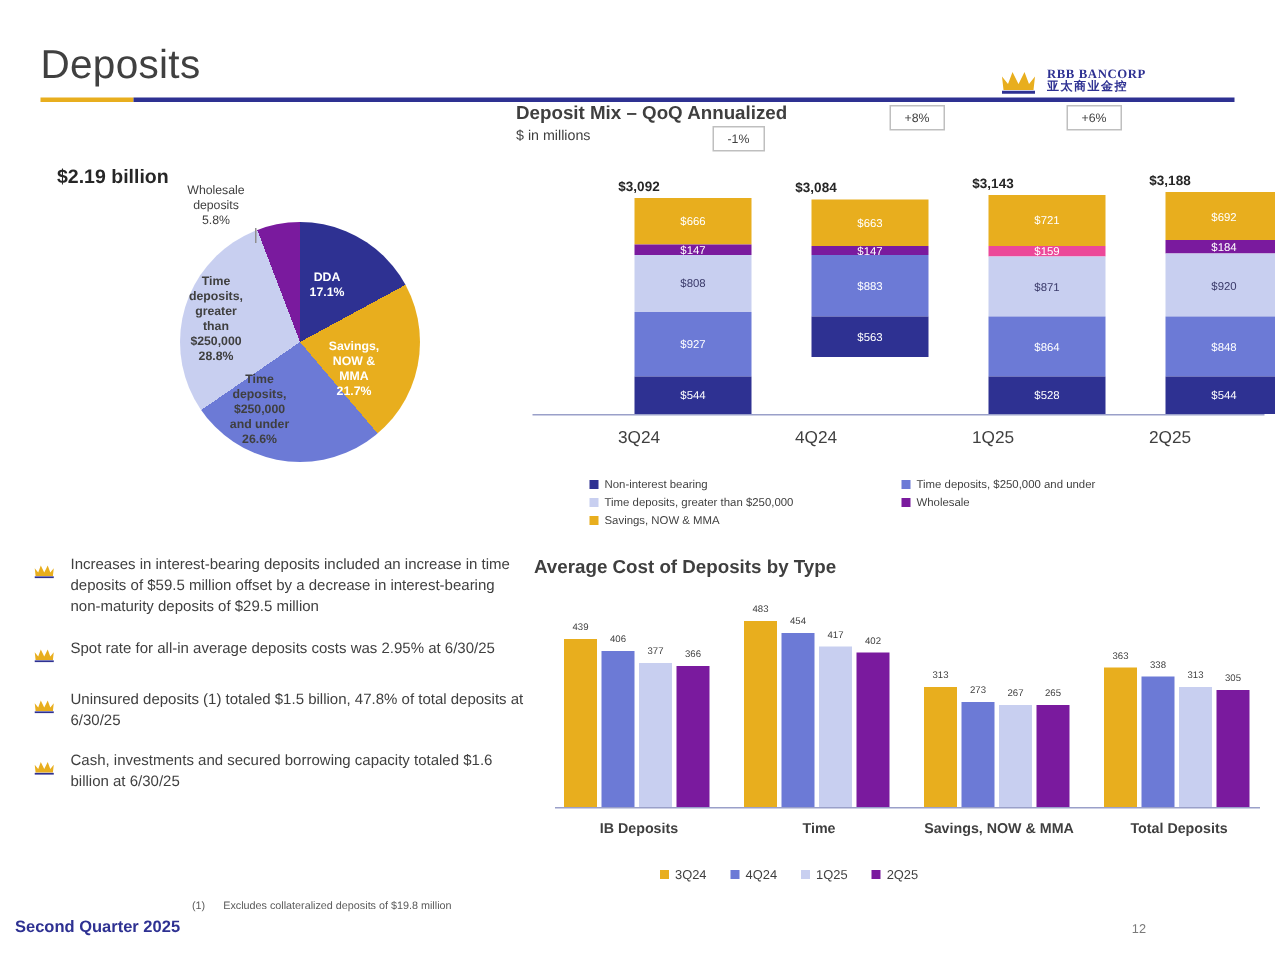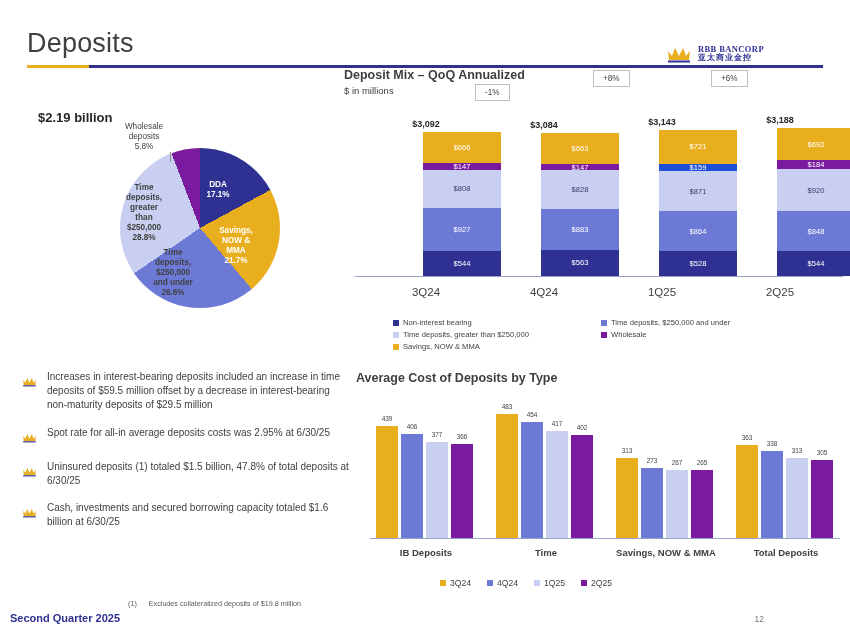--- a/index.html
+++ b/index.html
@@ -211,37 +211,34 @@
       </div>
       <div class="mix-total" style="left: 32px; bottom: 168.543px;">$3,092</div>
       <div class="xlab" style="left: 32px;">3Q24</div>
       <div class="mixbar" style="left: 150px; height: 143.172px;">
         <div class="seg" style="height: 30.7792px; background: rgb(232, 174, 30);">
           <span style="color: rgb(255, 255, 255);">$663</span>
         </div>
         <div class="seg" style="height: 6.82434px; background: rgb(122, 26, 158);">
           <span style="color: rgb(255, 255, 255);">$147</span>
         </div>
-        <div class="seg" style="height: 38.4391px; background: rgb(200, 207, 240);">
-          <span style="color: rgb(58, 58, 106);">$828</span>
-        </div>
         <div class="seg" style="height: 40.9925px; background: rgb(108, 122, 214);">
           <span style="color: rgb(255, 255, 255);">$883</span>
         </div>
         <div class="seg" style="height: 26.1368px; background: rgb(46, 49, 146);">
           <span style="color: rgb(255, 255, 255);">$563</span>
         </div>
       </div>
       <div class="mix-total" style="left: 150px; bottom: 168.172px;">$3,084</div>
       <div class="xlab" style="left: 150px;">4Q24</div>
       <div class="mixbar" style="left: 268px; height: 145.911px;">
         <div class="seg" style="height: 33.4718px; background: rgb(232, 174, 30);">
           <span style="color: rgb(255, 255, 255); text-align: center;">$721</span>
         </div>
-        <div class="seg" style="height: 7.38143px; background: #1d4ed8;">
+        <div class="seg" style="height: 7.38143px; background: #ec4899;">
           <span style="color: rgb(255, 255, 255);">$159</span>
         </div>
         <div class="seg" style="height: 40.4354px; background: rgb(200, 207, 240);">
           <span style="color: rgb(58, 58, 106);">$871</span>
         </div>
         <div class="seg" style="height: 40.1104px; background: rgb(108, 122, 214);">
           <span style="color: rgb(255, 255, 255);">$864</span>
         </div>
         <div class="seg" style="height: 24.5119px; background: rgb(46, 49, 146);">
           <span style="color: rgb(255, 255, 255);">$528</span>

